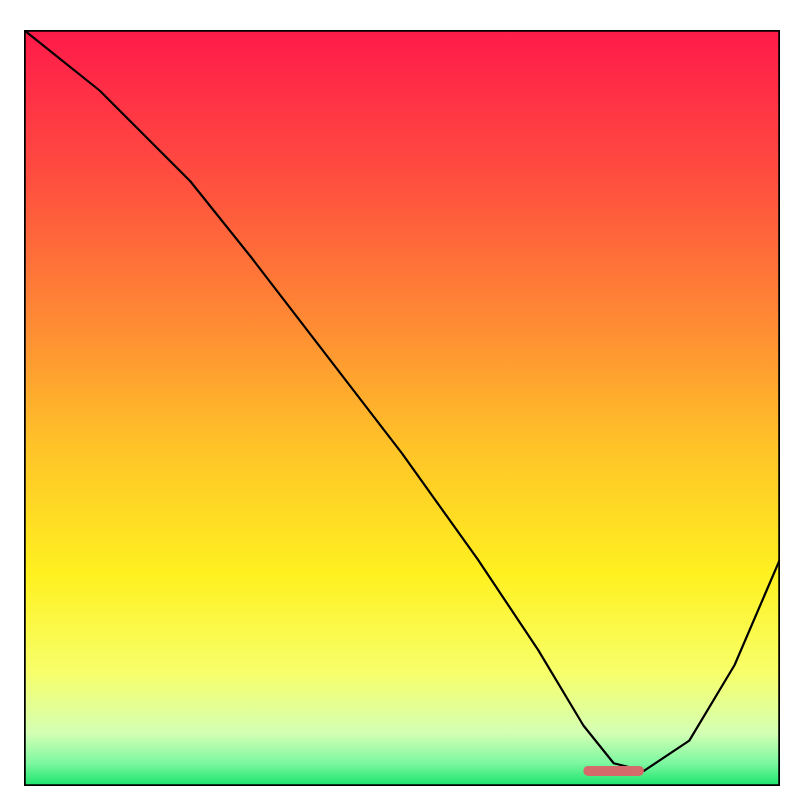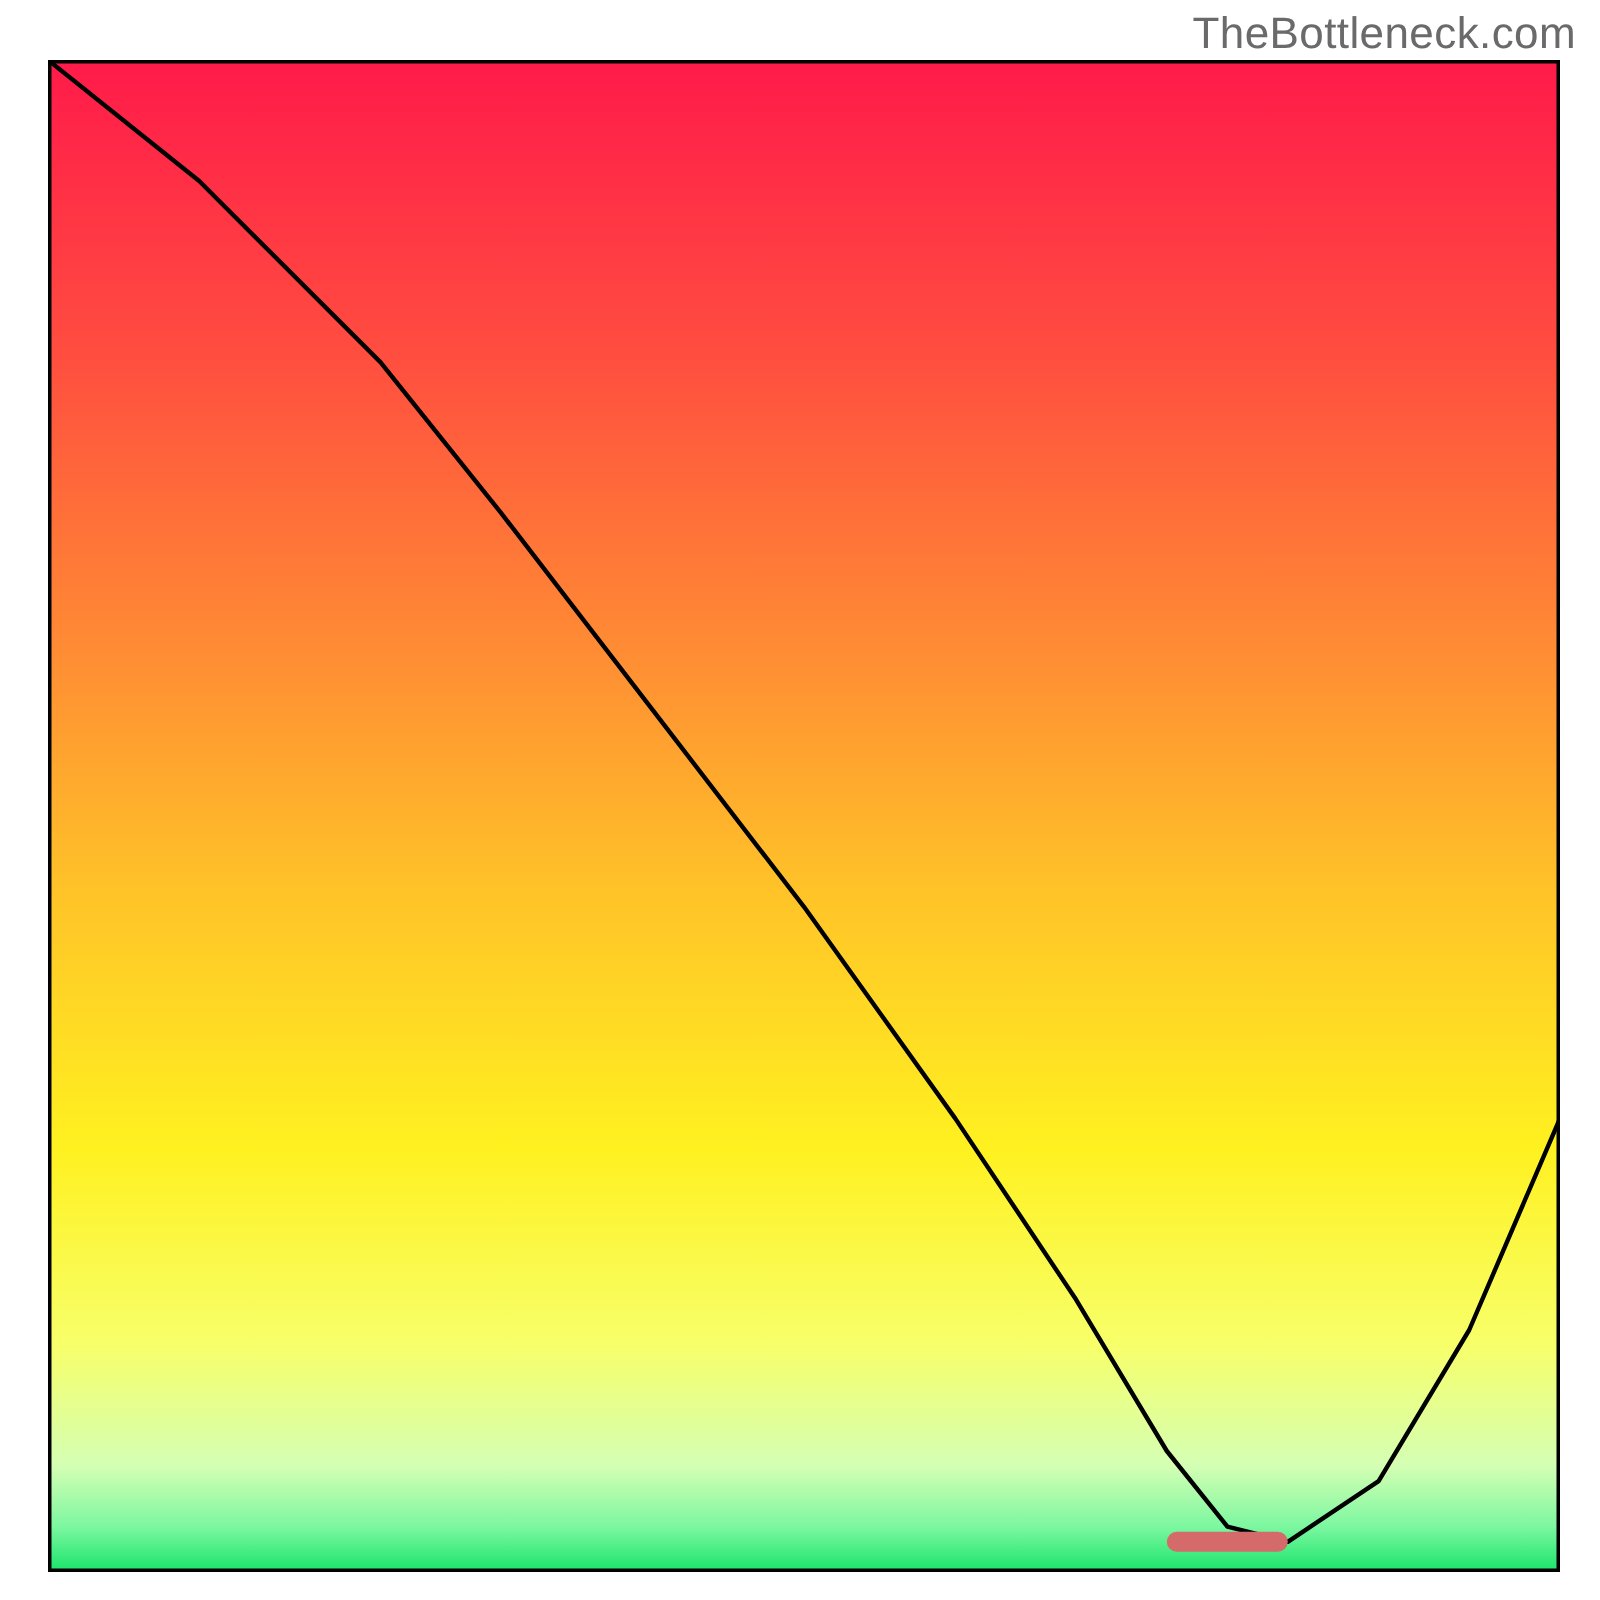--- a/index.html
+++ b/index.html
@@ -47,21 +47,20 @@
   }
   .marker {
     fill: #d46a6a;
     stroke: none;
   }
 </style>
 </head>
 <body>
 <div class="wrap">
 
-<div class="watermark">TheBottleneck.com</div>
 
 <svg class="plot" viewBox="0 0 756 756">
   <defs>
     <linearGradient id="bg-grad" x1="0" y1="0" x2="0" y2="1">
           <stop offset="0%" stop-color="#ff1a4a"></stop>
           <stop offset="20%" stop-color="#ff4f3f"></stop>
           <stop offset="40%" stop-color="#ff8f33"></stop>
           <stop offset="55.00000000000001%" stop-color="#ffc328"></stop>
           <stop offset="72%" stop-color="#fff120"></stop>
           <stop offset="85%" stop-color="#f7ff6a"></stop>

